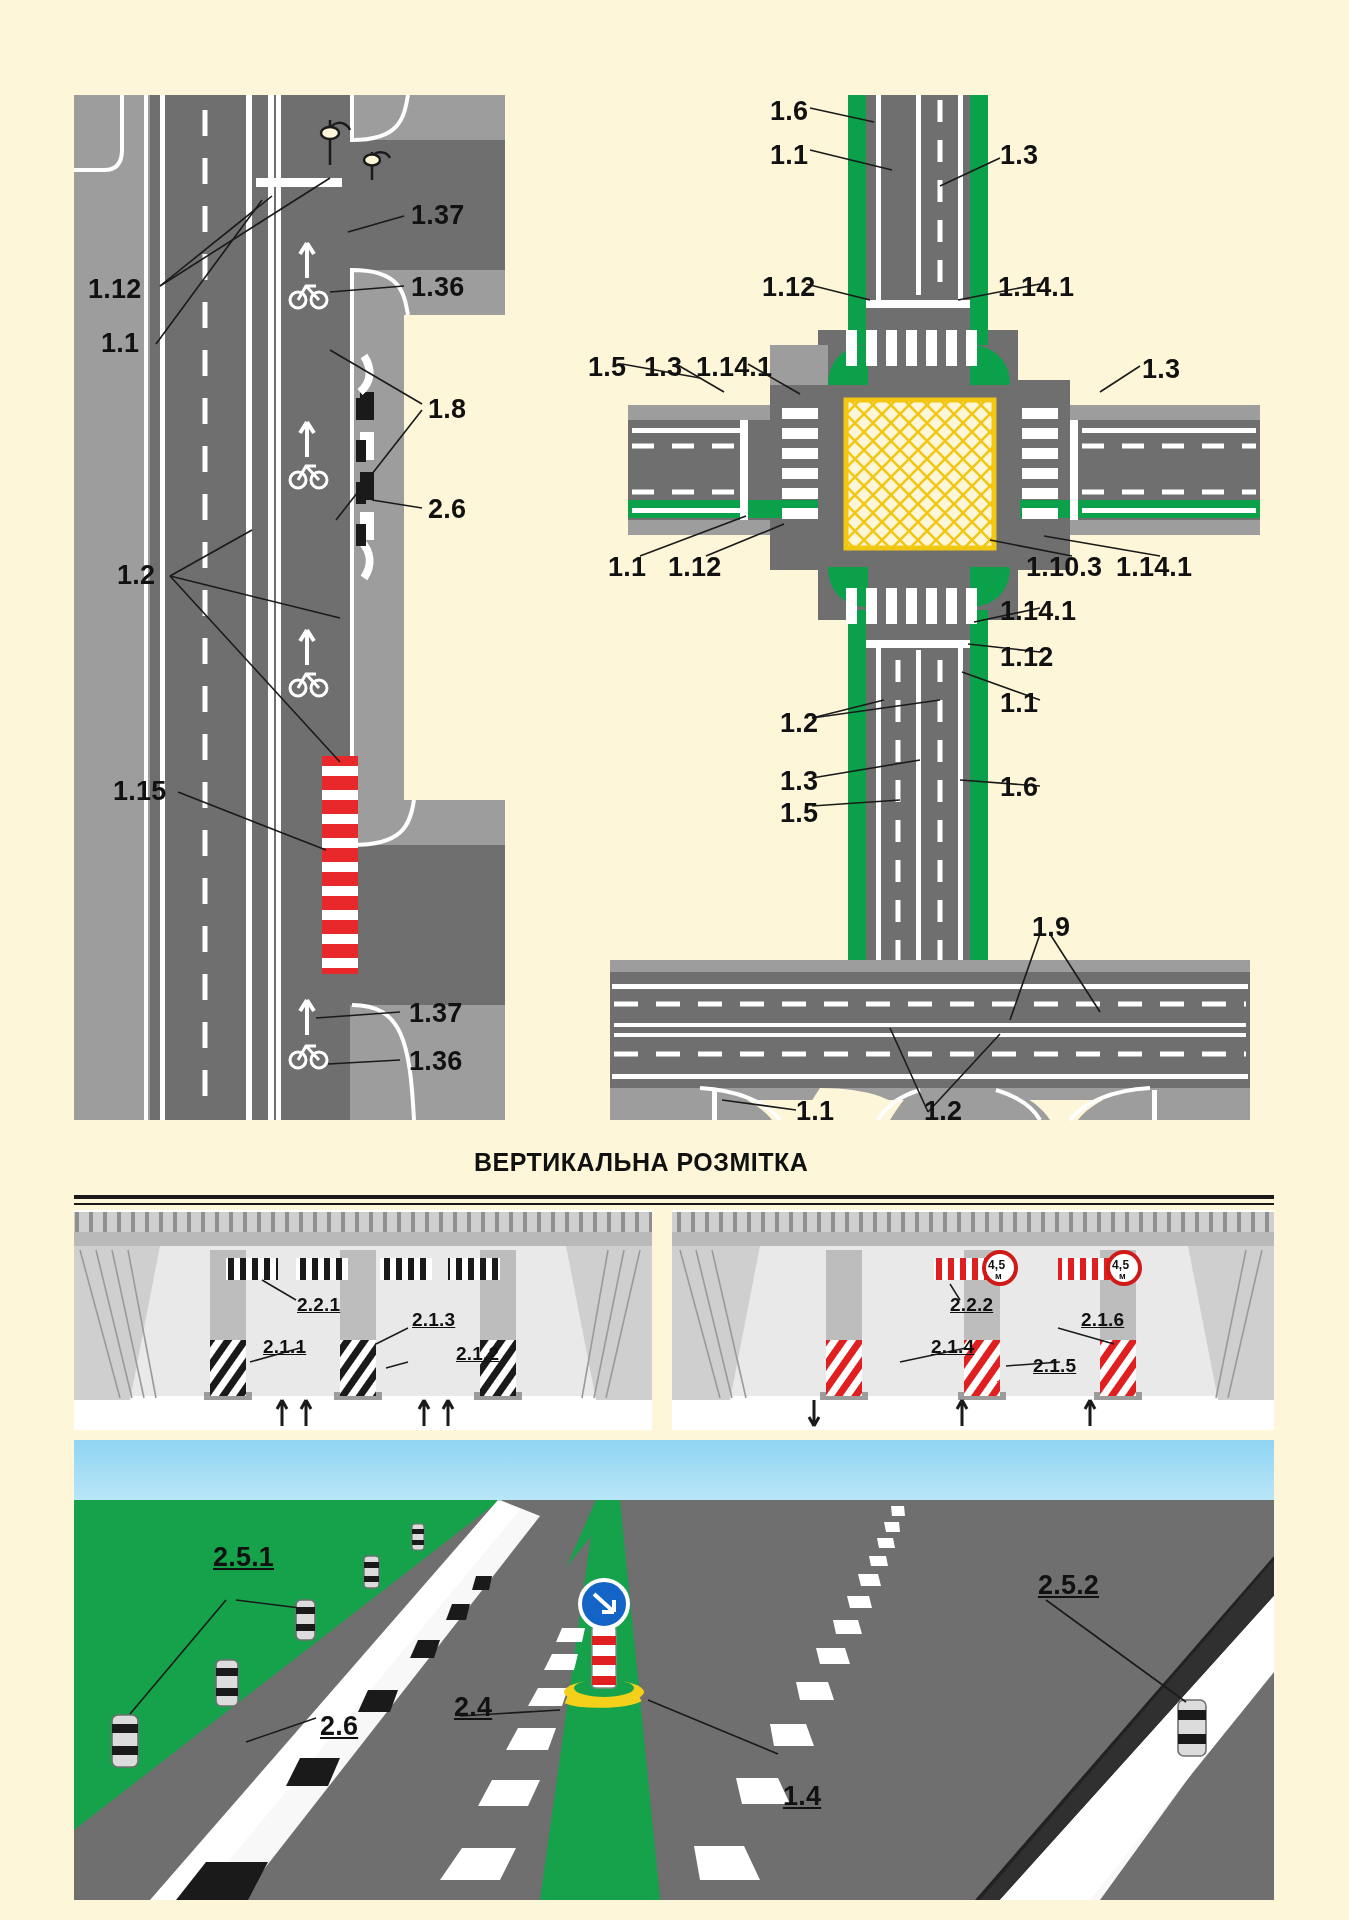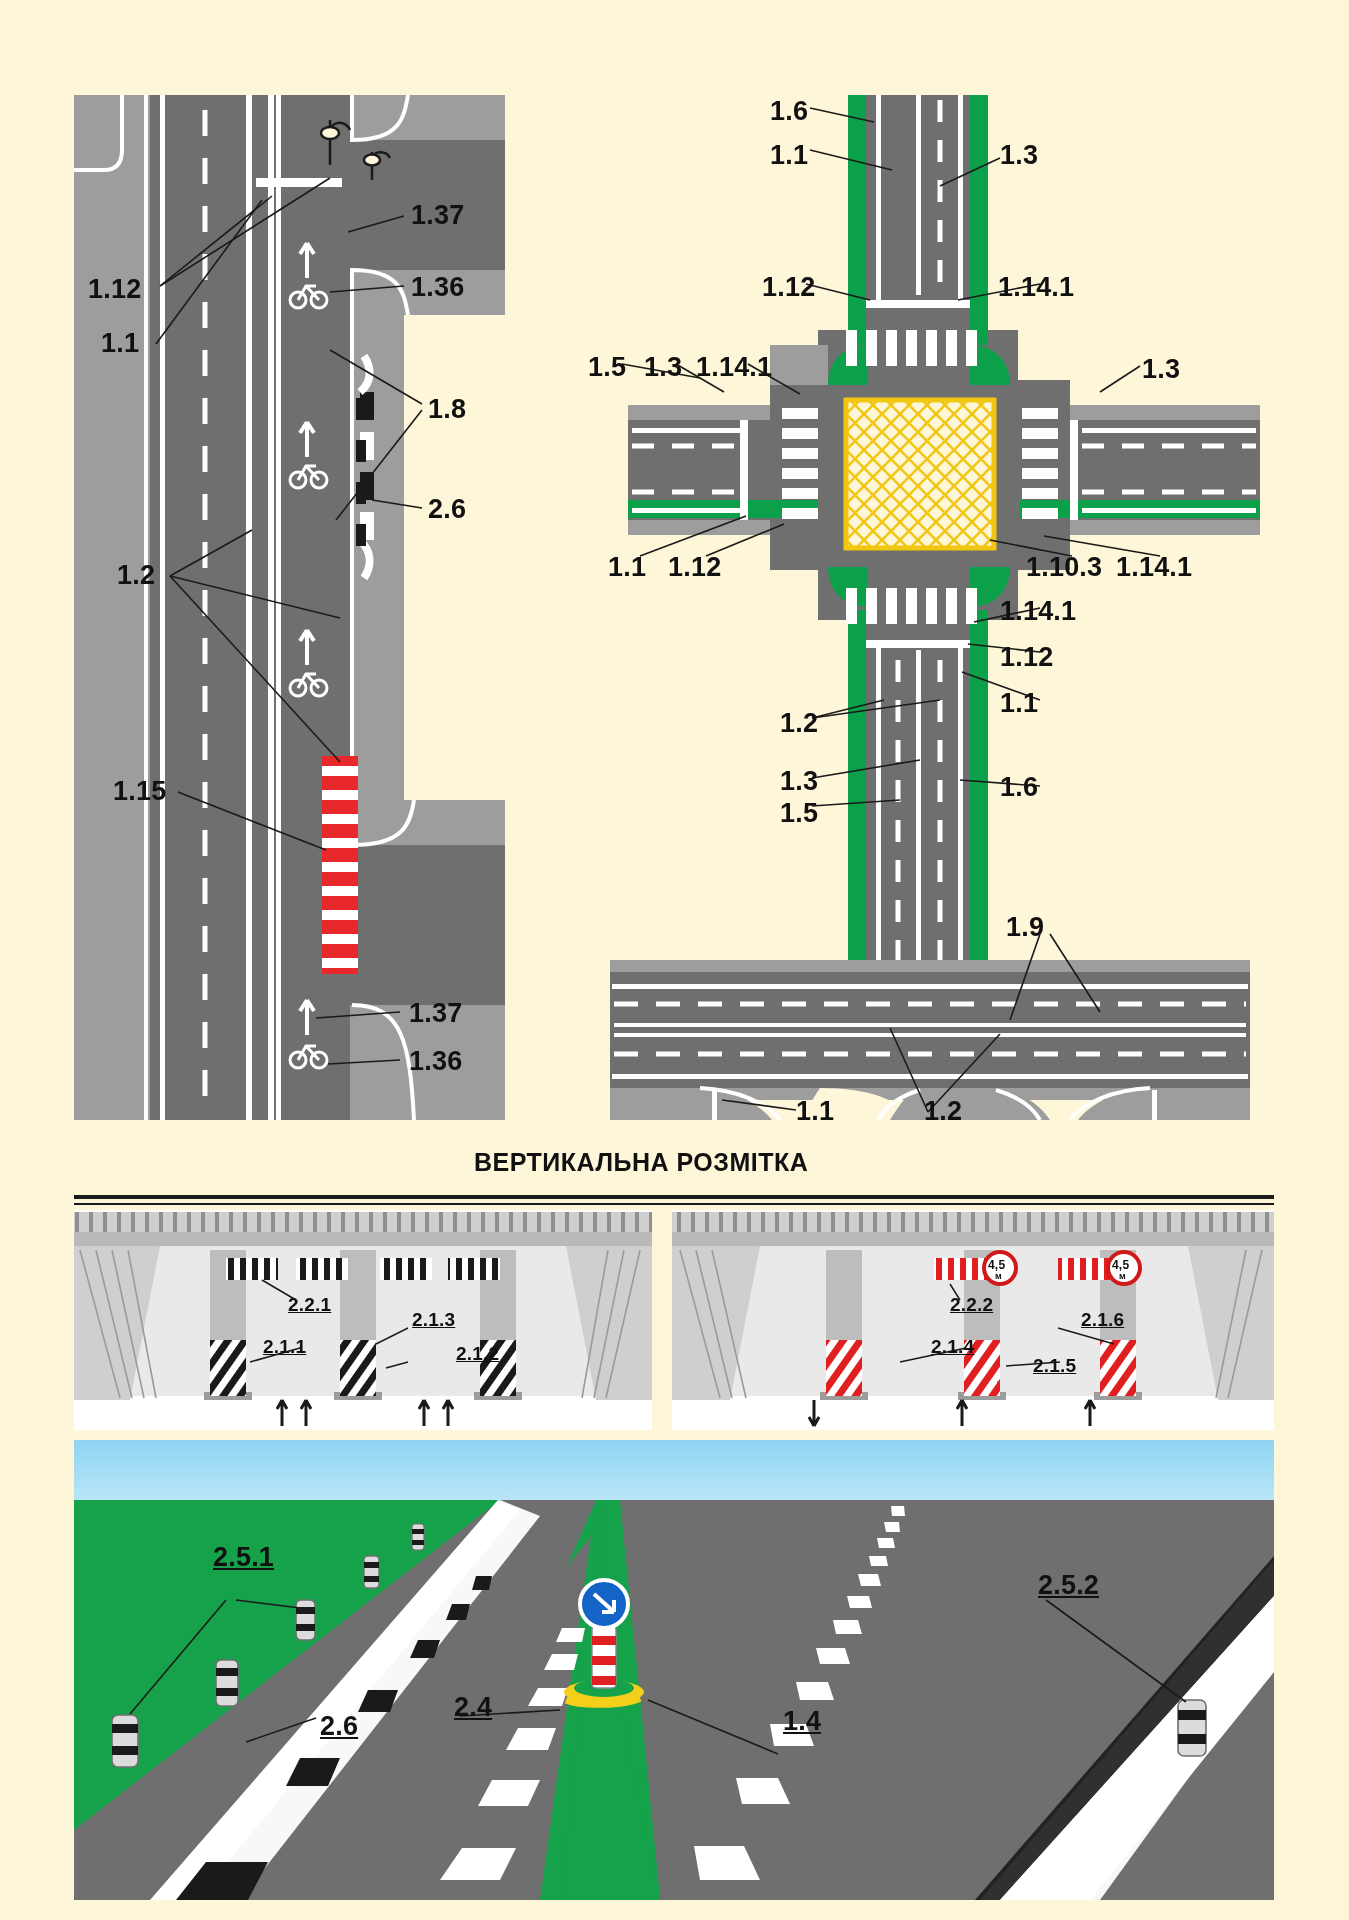--- a/index.html
+++ b/index.html
@@ -633,38 +633,38 @@
   <div class="lbl" style="left:1026px; top:552px;">1.10.3</div>
   <div class="lbl" style="left:1116px; top:552px;">1.14.1</div>
   <div class="lbl" style="left:1000px; top:596px;">1.14.1</div>
   <div class="lbl" style="left:1000px; top:642px;">1.12</div>
   <div class="lbl" style="left:1000px; top:688px;">1.1</div>
   <div class="lbl" style="left:780px;  top:708px;">1.2</div>
   <div class="lbl" style="left:780px;  top:766px;">1.3</div>
   <div class="lbl" style="left:780px;  top:798px;">1.5</div>
   <div class="lbl" style="left:1000px; top:772px;">1.6</div>
 
-  <div class="lbl" style="left:1006px; top:912px;">1.9</div>
+  <div class="lbl" style="left:1032px; top:912px;">1.9</div>
   <div class="lbl" style="left:796px;  top:1096px;">1.1</div>
   <div class="lbl" style="left:924px;  top:1096px;">1.2</div>
 
-  <div class="lbl small ul" style="left:288px; top:1294px;">2.2.1</div>
+  <div class="lbl small ul" style="left:297px; top:1294px;">2.2.1</div>
   <div class="lbl small ul" style="left:263px; top:1336px;">2.1.1</div>
   <div class="lbl small ul" style="left:412px; top:1309px;">2.1.3</div>
   <div class="lbl small ul" style="left:428px; top:1343px;margin-left:28px;">2.1.2</div>
 
   <div class="lbl small ul" style="left:950px;  top:1294px;">2.2.2</div>
   <div class="lbl small ul" style="left:931px;  top:1336px;">2.1.4</div>
   <div class="lbl small ul" style="left:1062px; top:1309px;margin-left:19px;">2.1.6</div>
   <div class="lbl small ul" style="left:1033px; top:1343px;margin-top:12px;">2.1.5</div>
 
   <div class="lbl" style="left:988px; top:1258px; font-size:12px;">4,5</div>
   <div class="lbl" style="left:995px; top:1271px; font-size:9px;">м</div>
   <div class="lbl" style="left:1112px; top:1258px; font-size:12px;">4,5</div>
   <div class="lbl" style="left:1119px; top:1271px; font-size:9px;">м</div>
 
   <div class="lbl ul" style="left:213px;  top:1542px;">2.5.1</div>
   <div class="lbl ul" style="left:1038px; top:1570px;">2.5.2</div>
   <div class="lbl ul" style="left:320px;  top:1711px;">2.6</div>
   <div class="lbl ul" style="left:454px;  top:1692px;">2.4</div>
-  <div class="lbl ul" style="left:783px;  top:1706px;">1.4</div>
+  <div class="lbl ul" style="left:783px;  top:1781px;">1.4</div>
 
 </div>
 
 </body></html>

